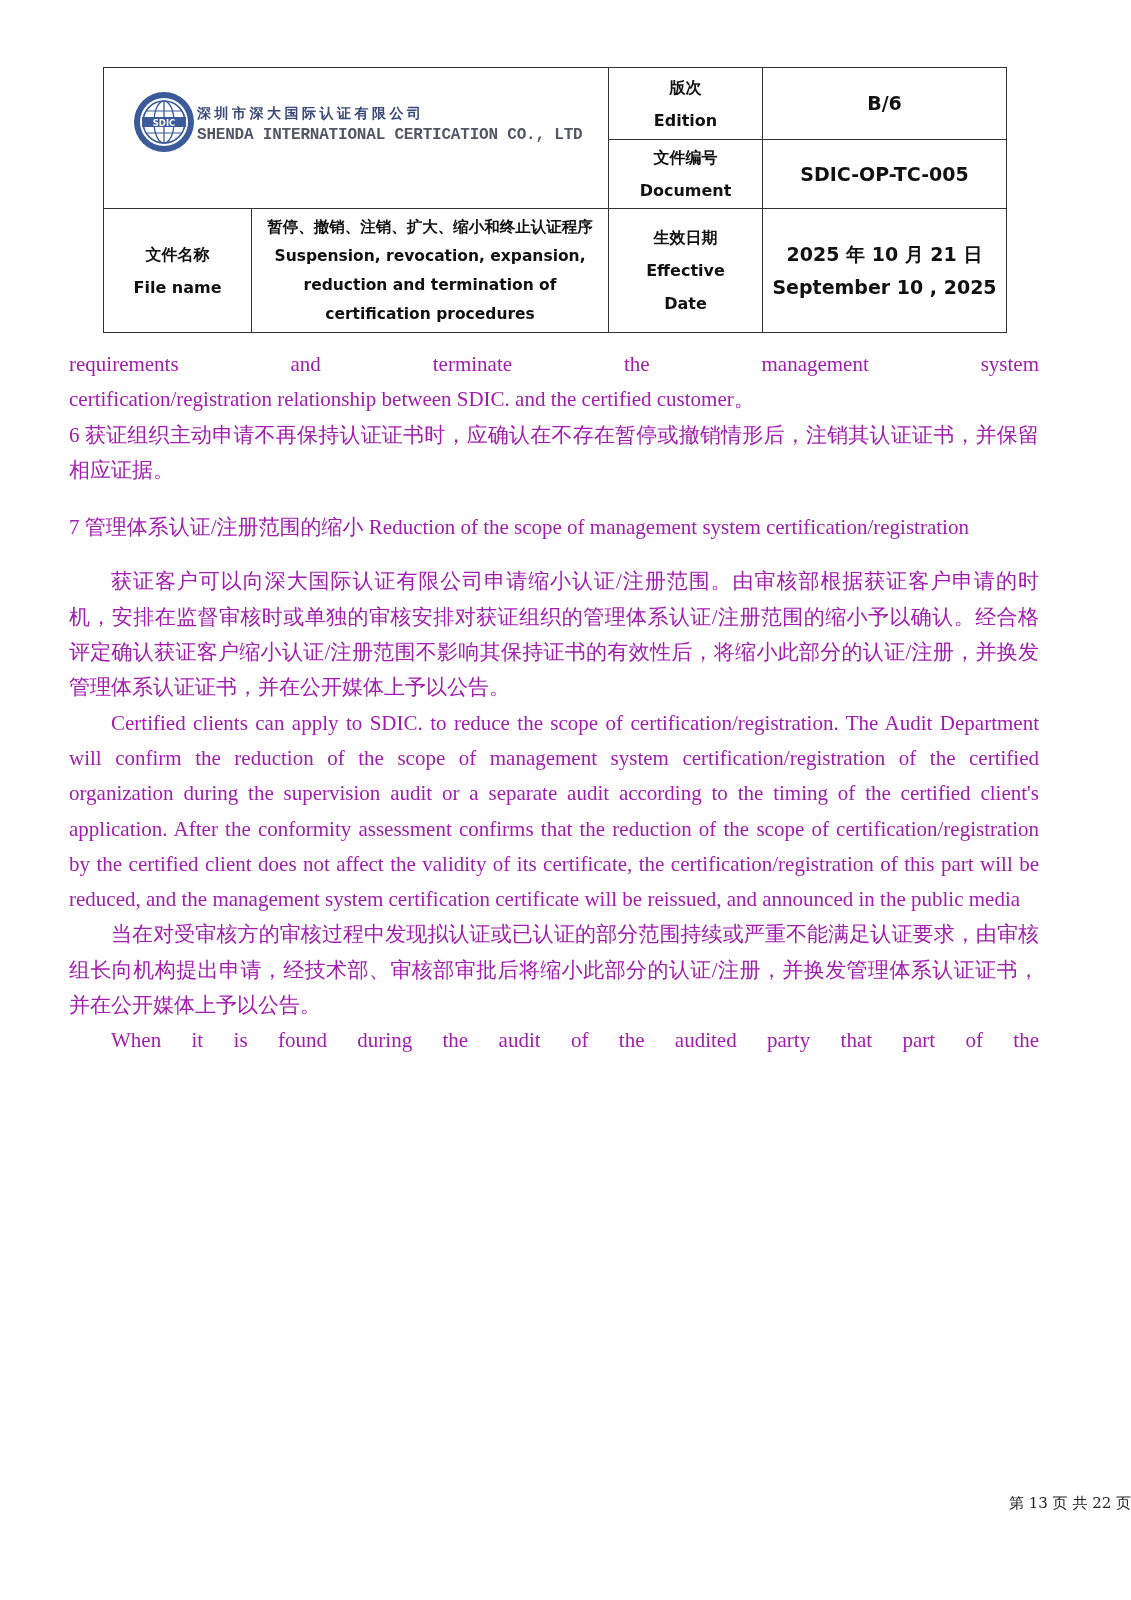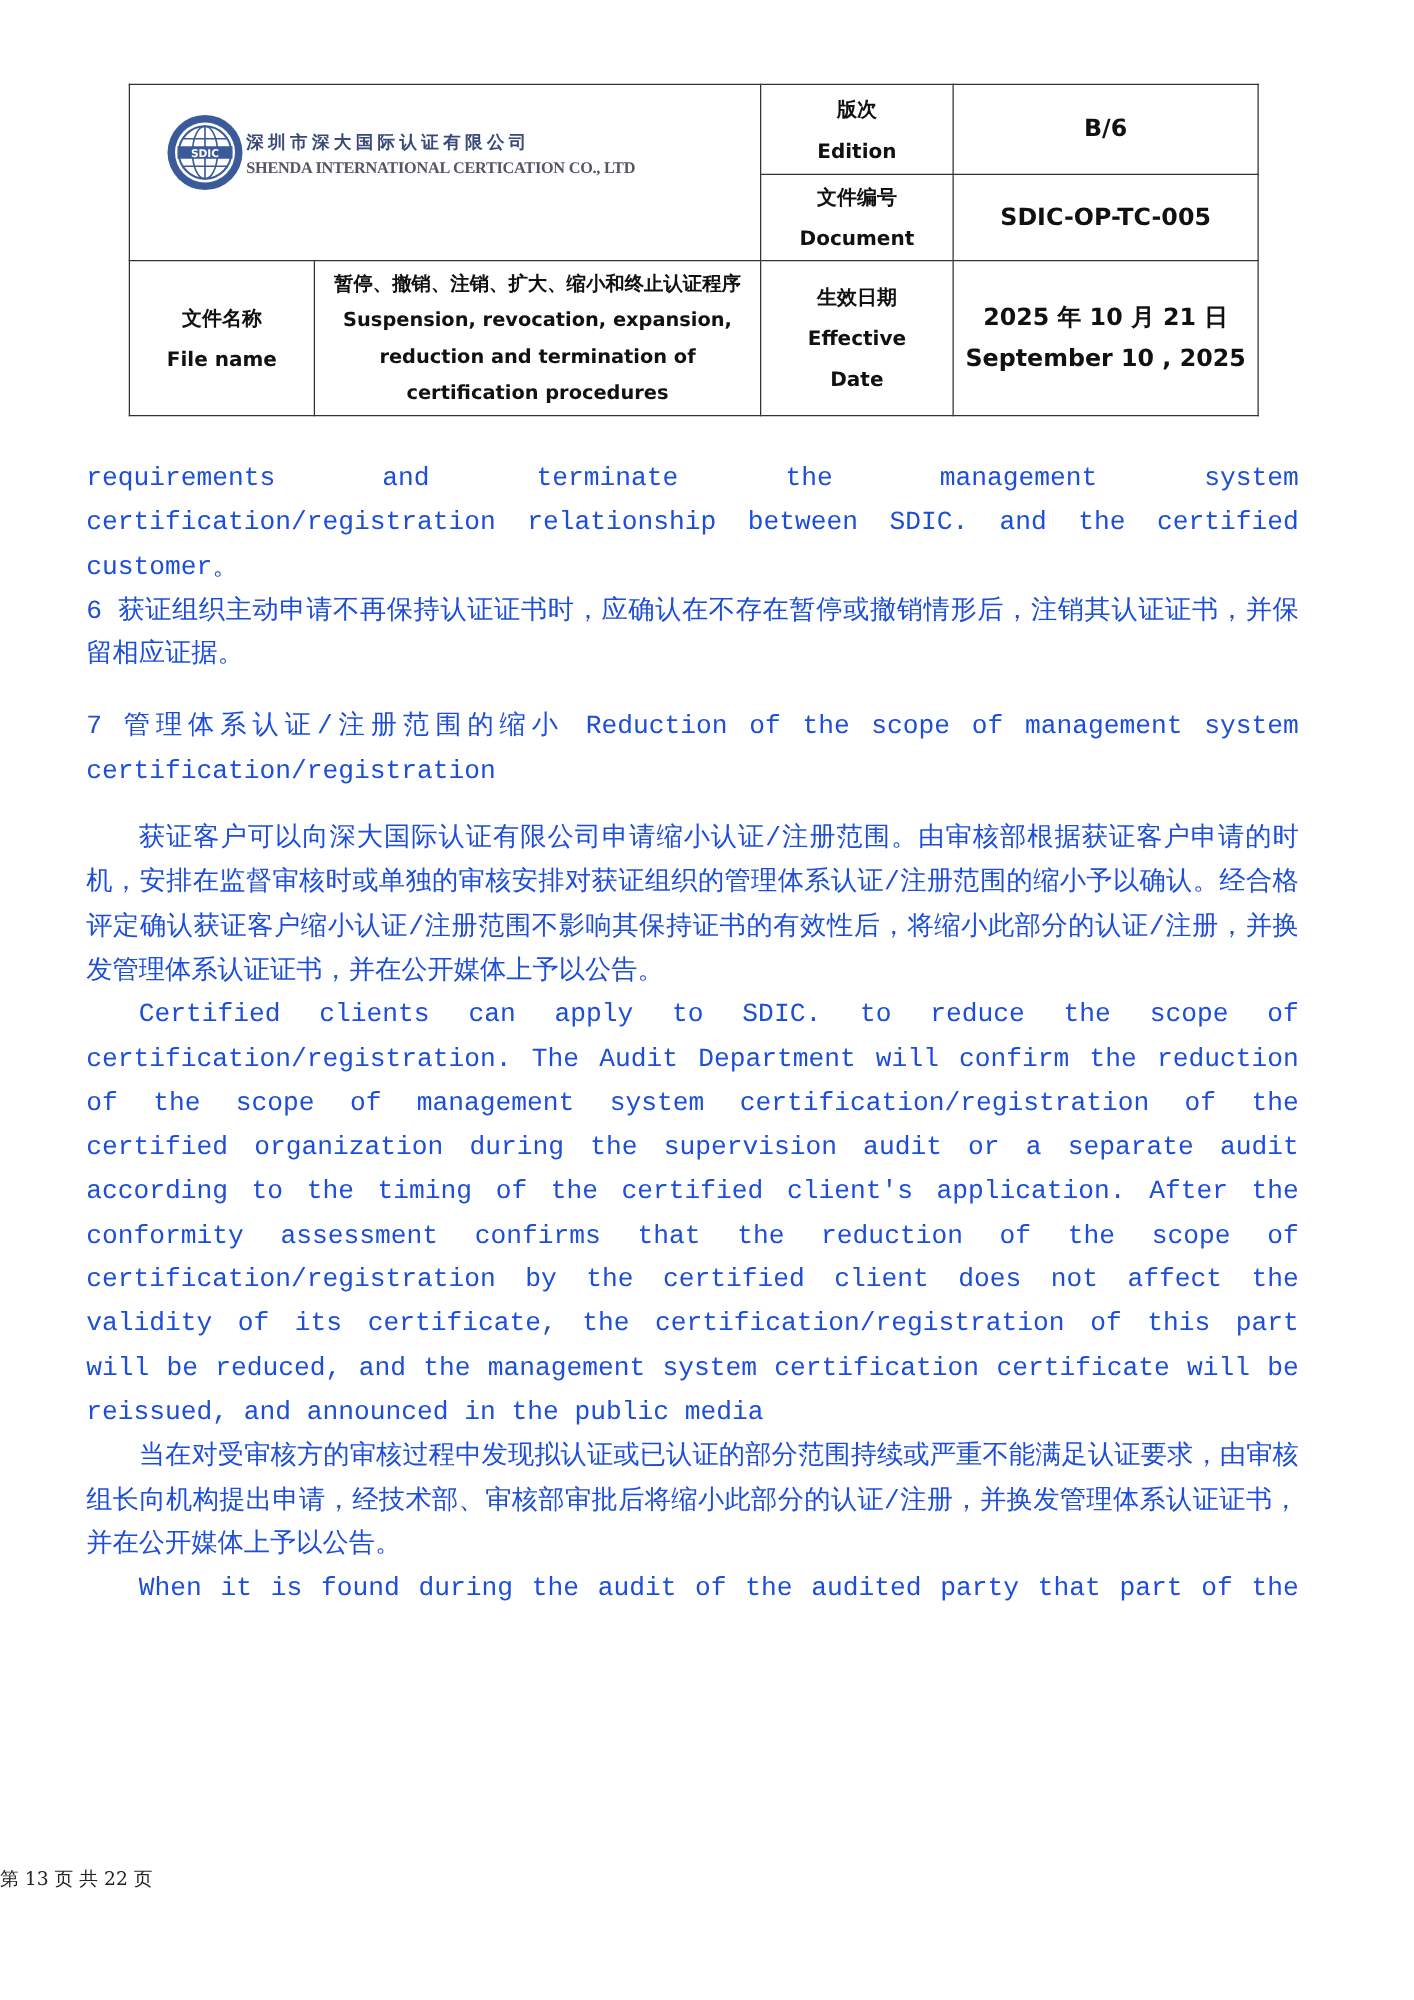--- a/index.html
+++ b/index.html
@@ -7,30 +7,30 @@
 
     .hdr { position: absolute; left: 103px; top: 67px; width: 903px; height: 265px; border-collapse: collapse; table-layout: fixed; }
     .hdr td { border: 1.3px solid #333; text-align: center; vertical-align: middle; padding: 0; font-family: "DejaVu Sans", sans-serif; font-weight: bold; color: #111; }
     .lbl { font-size: 16px; line-height: 33px; }
     .val { font-size: 19px; line-height: 33px; margin-left: 14px; }
     .fname { font-size: 15.5px; line-height: 29px; padding: 0 6px !important; }
 
     .logo-wrap { position: relative; height: 100%; }
     .logo { position: absolute; left: 29px; top: 23px; width: 62px; height: 62px; }
     .co-cn { position: absolute; left: 93px; top: 37px; font-family: "DejaVu Serif", serif; font-weight: bold; font-size: 14px; letter-spacing: 3.5px; color: #3a4a78; white-space: nowrap; }
-    .co-en { position: absolute; left: 93px; top: 58px; font-family: Liberation Serif, serif; font-size: 13px; letter-spacing: -0.2px; color: #556; white-space: nowrap; }
+    .co-en { position: absolute; left: 93px; top: 58px; font-family: Liberation Mono, monospace; font-size: 16px; letter-spacing: -0.2px; color: #556; white-space: nowrap; }
 
-    .body { position: absolute; left: 69px; top: 366px; width: 970px; font-family: Liberation Mono, monospace; font-size: 21px; line-height: 35.3px; color: #1d4ed8; }
+    .body { position: absolute; left: 69px; top: 347px; width: 970px; font-family: Liberation Serif, serif; font-size: 21px; line-height: 35.3px; color: #a21caf; }
     .body p { margin: 0; text-align: justify; }
     .j-last { text-align-last: justify; }
     .ind { text-indent: 42px; }
     .gap { margin-top: 22px !important; }
     .gap2 { margin-top: 19px !important; }
 
-    .footer { position: absolute; left: 0; width: 1131px; top: 1494px; text-align: left; font-family: "DejaVu Serif", serif; font-size: 15px; color: #222; }
+    .footer { position: absolute; left: 0; width: 1131px; top: 1494px; text-align: right; font-family: "DejaVu Serif", serif; font-size: 15px; color: #222; }
   </style>
 </head>
 <body>
 
 <table class="hdr">
   <colgroup>
     <col style="width:148px">
       <col style="width:357px">
       <col style="width:154px">
       <col style="width:244px">

